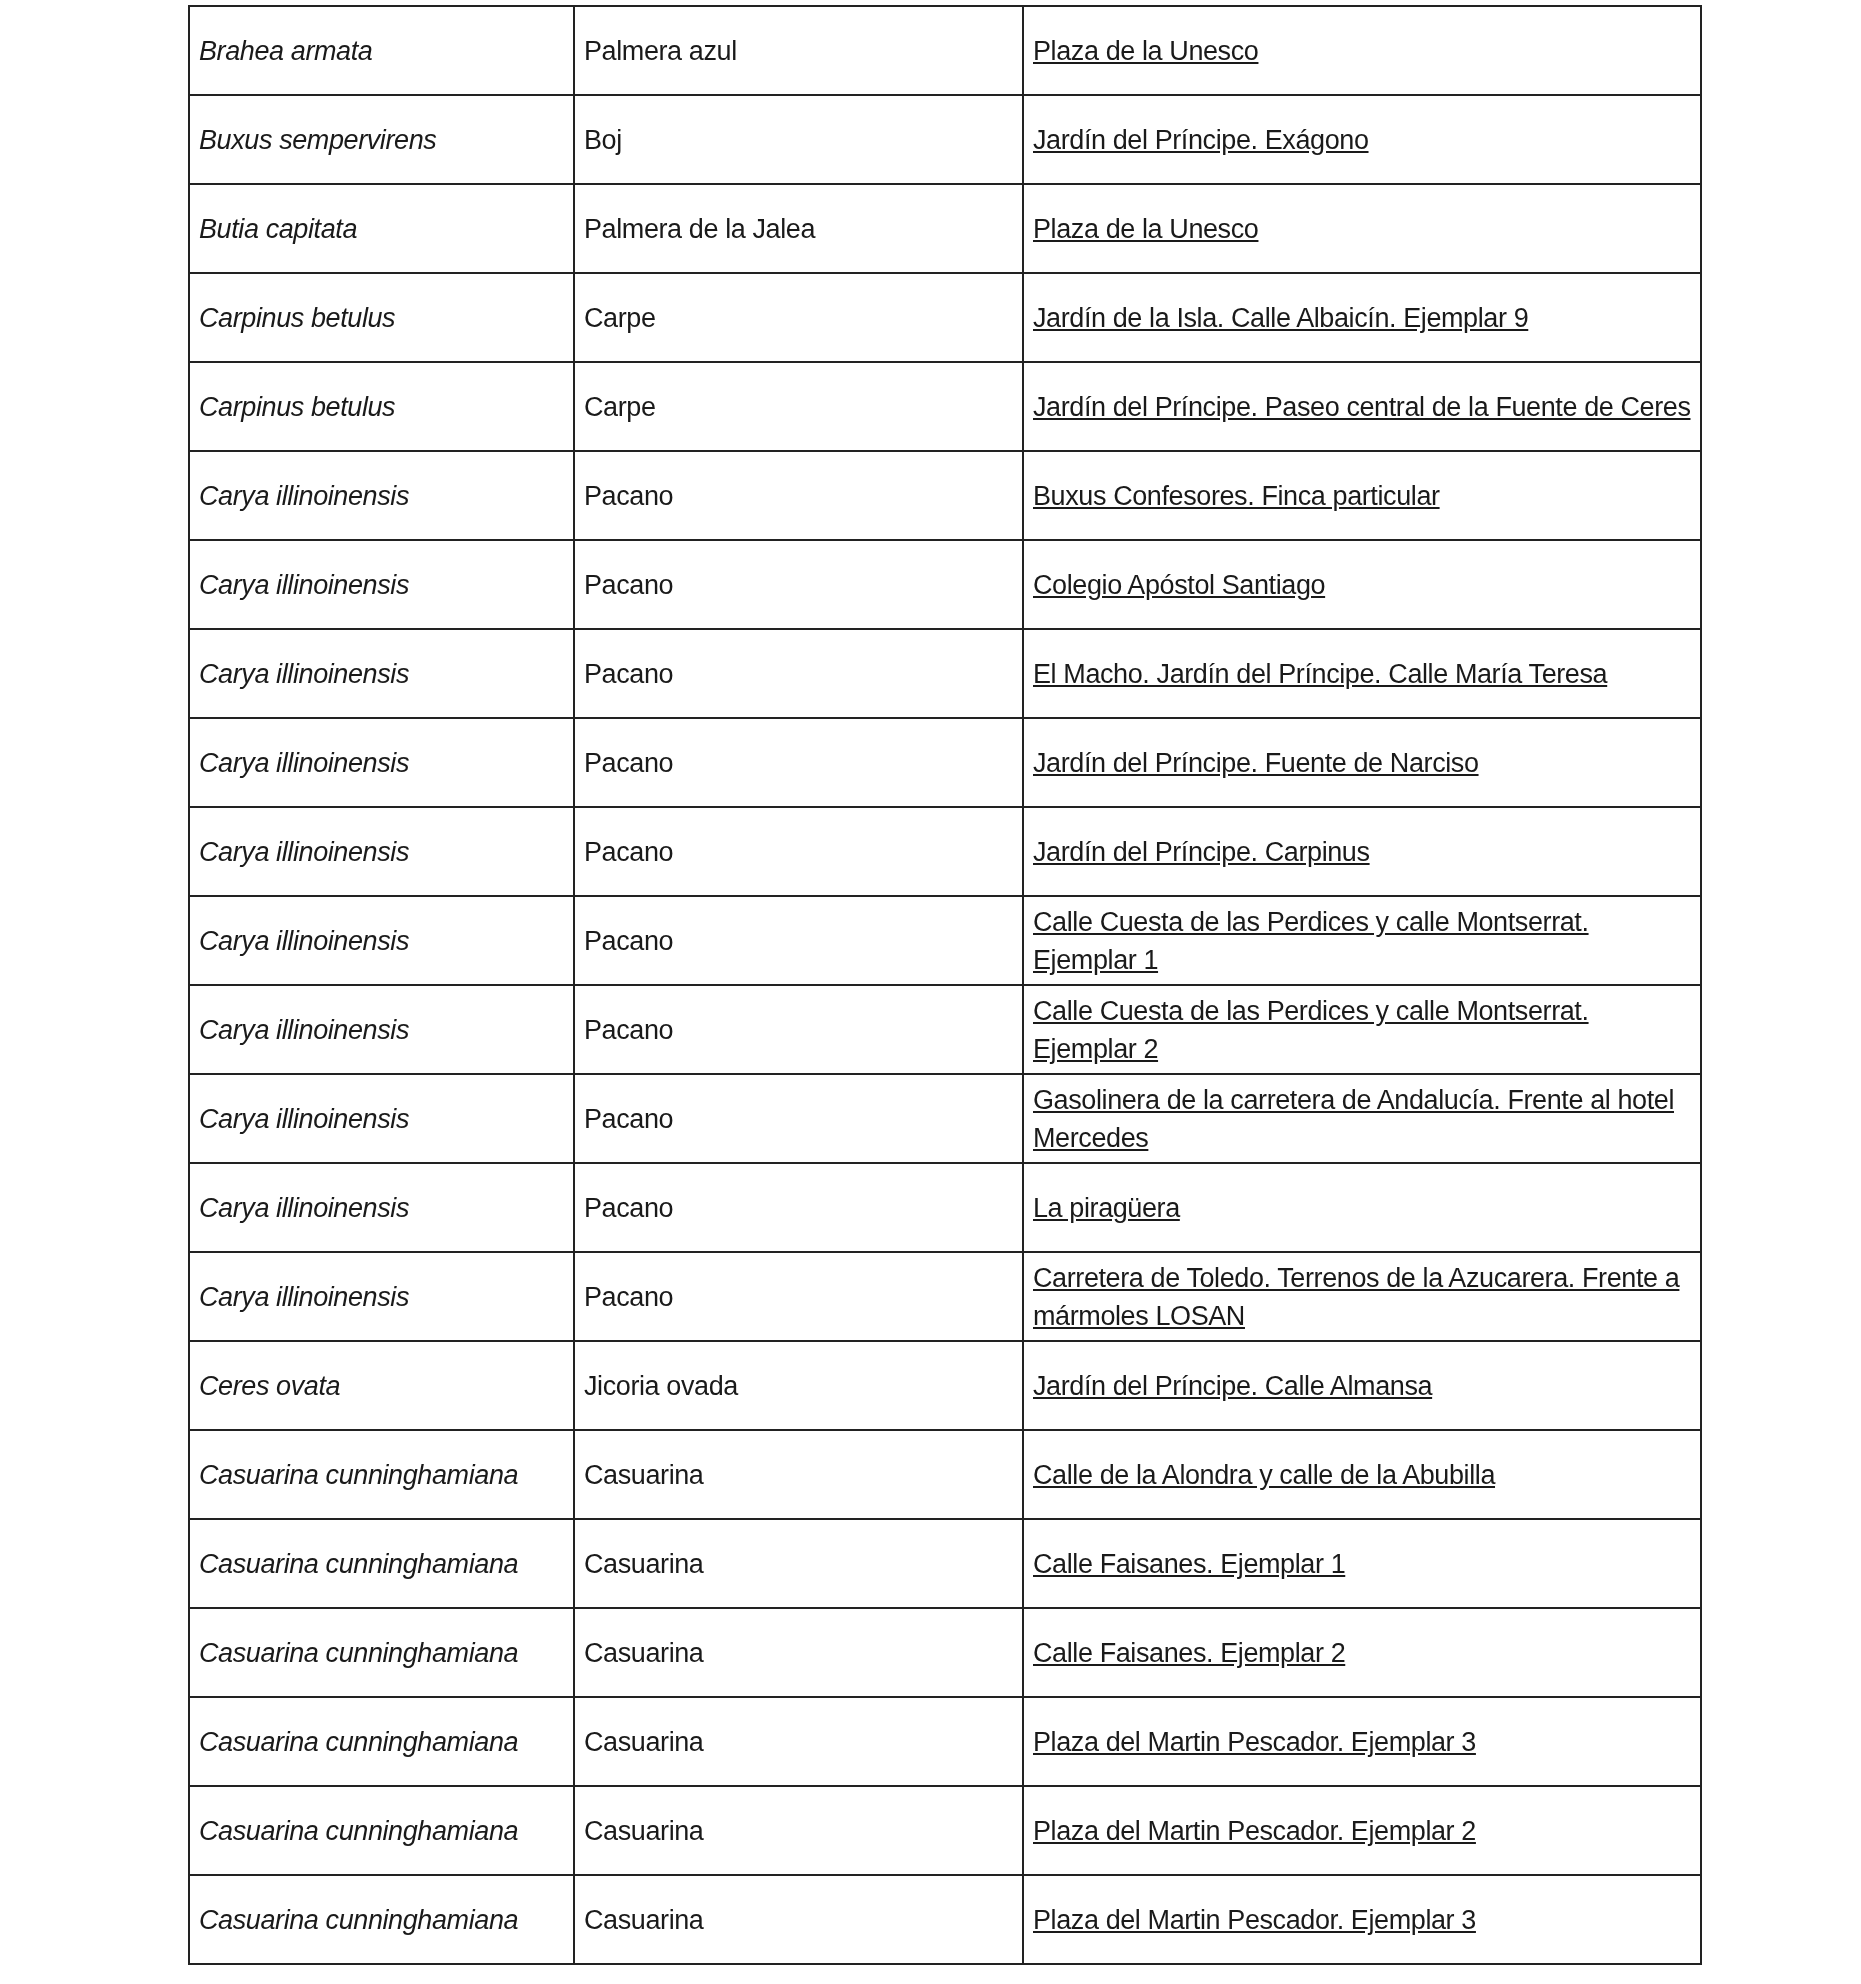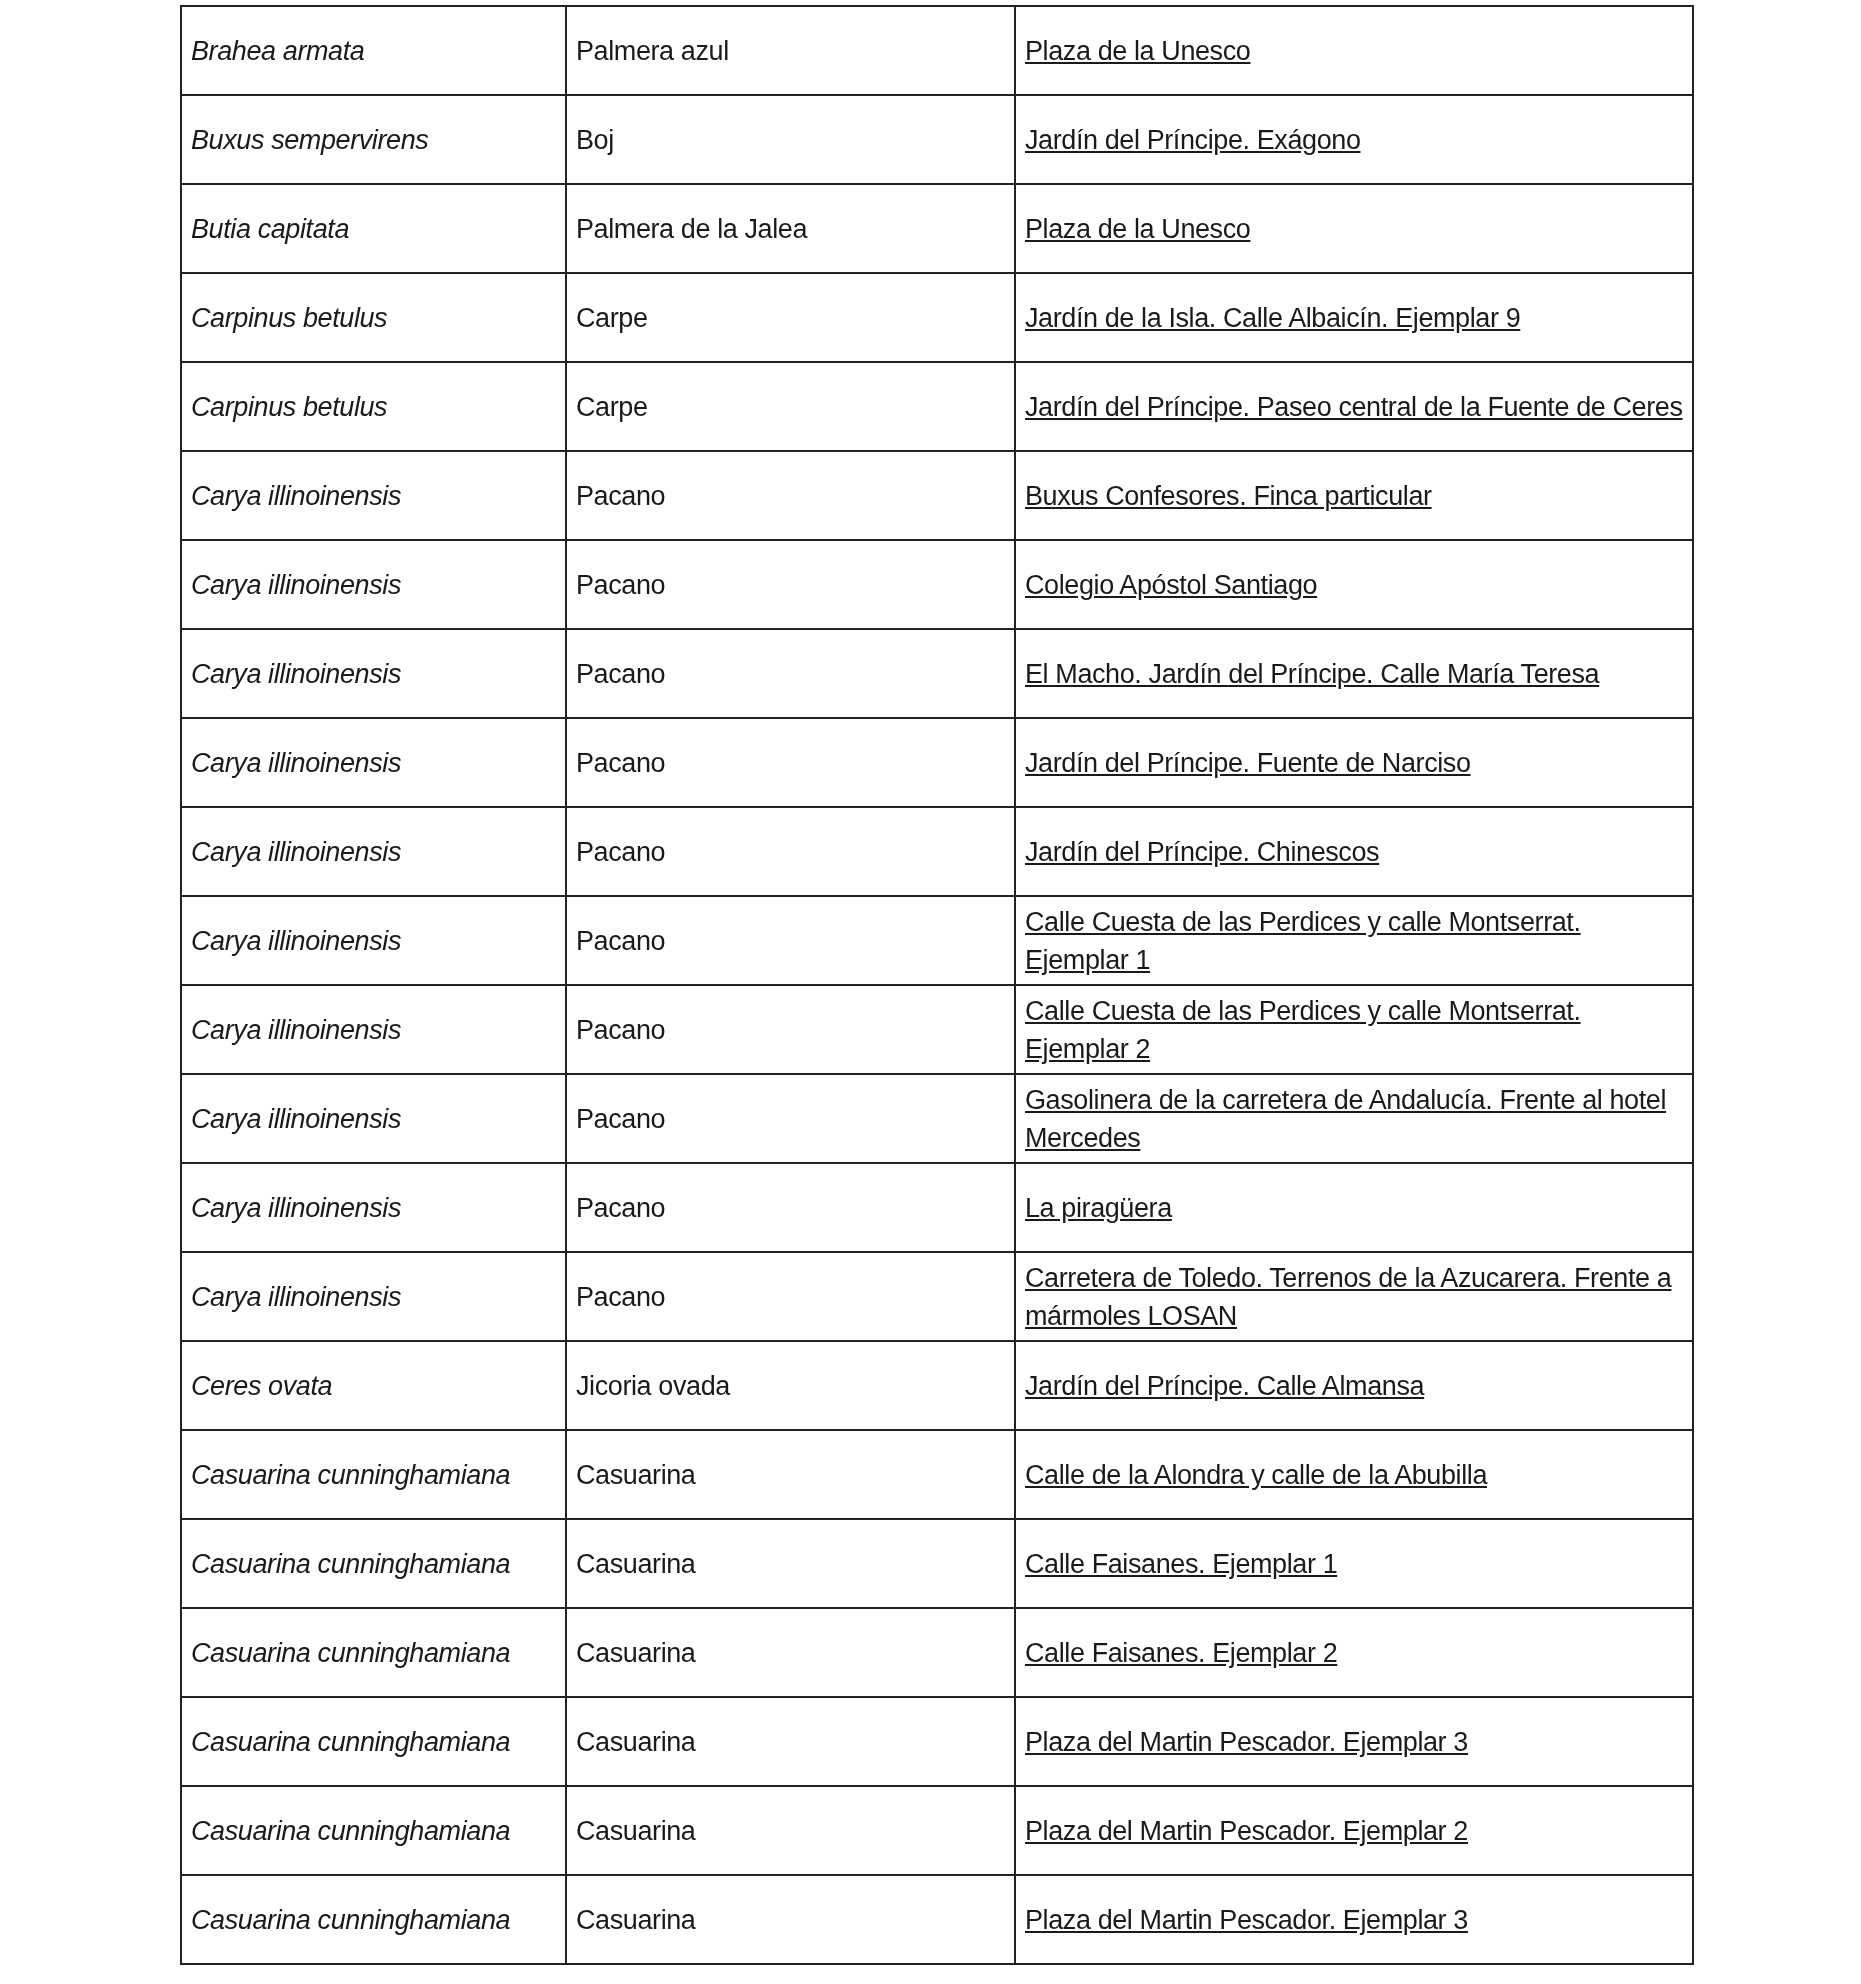--- a/index.html
+++ b/index.html
@@ -10,21 +10,21 @@
     body {
       width: 1862px;
       height: 1985px;
       position: relative;
       overflow: hidden;
       font-family: "Liberation Sans", sans-serif;
       color: #1a1a1a;
     }
     #tree-table {
       position: absolute;
-      left: 180px;
+      left: 188px;
       top: 5.2px;
       width: 1511px;
       border-collapse: collapse;
       table-layout: fixed;
     }
     #tree-table td {
       border: 2.2px solid #222222;
       height: 84px;
       padding: 0 9px;
       vertical-align: middle;
@@ -84,21 +84,21 @@
         <td class="col-location">El Macho. Jardín del Príncipe. Calle María Teresa</td>
       </tr>
       <tr>
         <td class="col-species">Carya illinoinensis</td>
         <td class="col-common">Pacano</td>
         <td class="col-location">Jardín del Príncipe. Fuente de Narciso</td>
       </tr>
       <tr>
         <td class="col-species">Carya illinoinensis</td>
         <td class="col-common">Pacano</td>
-        <td class="col-location">Jardín del Príncipe. Chinescos</td>
+        <td class="col-location">Jardín del Príncipe. Carpinus</td>
       </tr>
       <tr>
         <td class="col-species">Carya illinoinensis</td>
         <td class="col-common">Pacano</td>
         <td class="col-location">Calle Cuesta de las Perdices y calle Montserrat. Ejemplar 1</td>
       </tr>
       <tr>
         <td class="col-species">Carya illinoinensis</td>
         <td class="col-common">Pacano</td>
         <td class="col-location">Calle Cuesta de las Perdices y calle Montserrat. Ejemplar 2</td>

